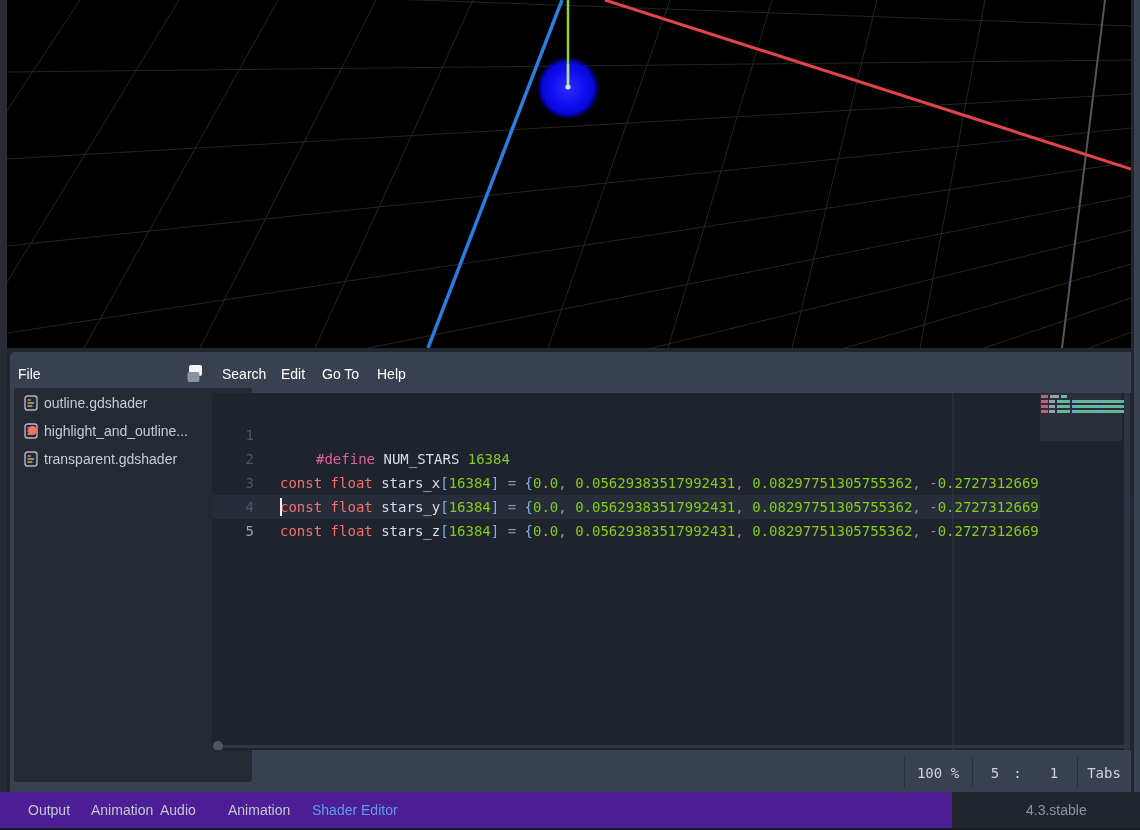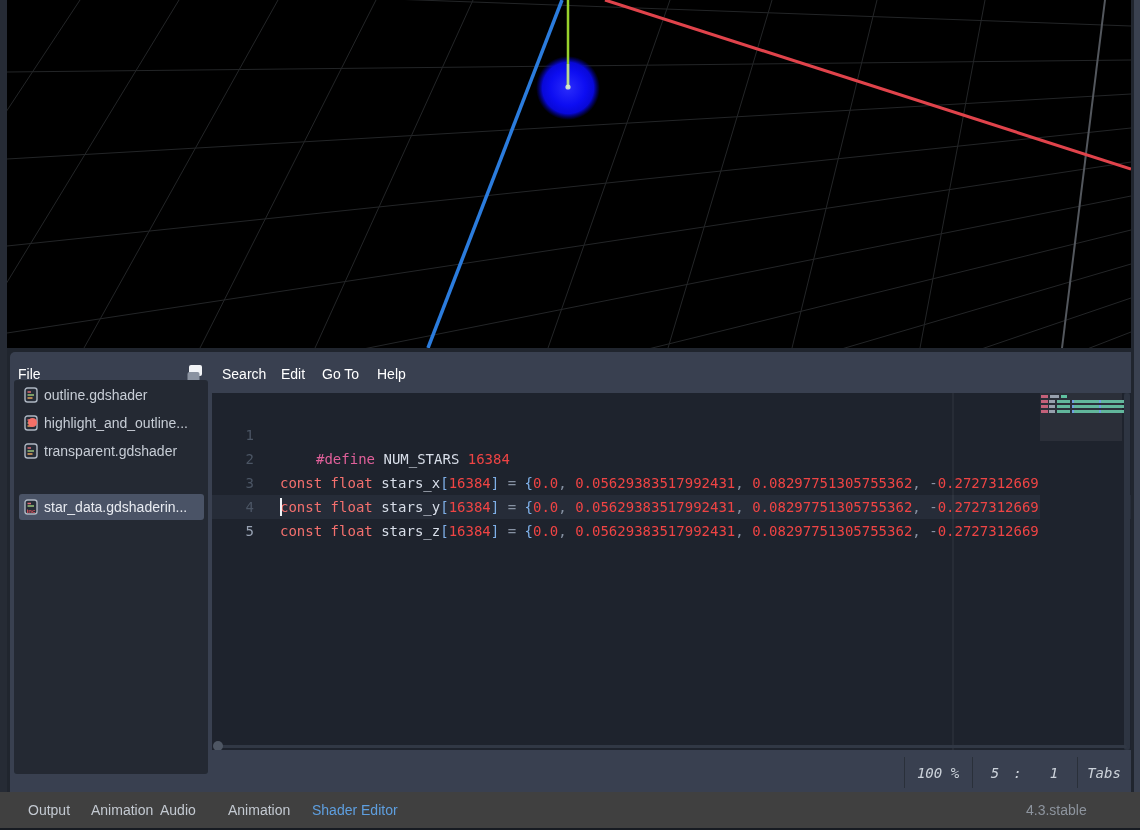--- a/index.html
+++ b/index.html
@@ -24,63 +24,63 @@
   #panel-chrome{left:3px;top:4px;width:1121px;height:440px;background:#394050;border-radius:5px 0 0 0;}
 
   
   #menu-bar{left:10px;top:356px;width:1121px;height:36px;}
   .menu-item{position:absolute;top:0;height:36px;display:flex;align-items:center;
     color:#ffffff;font-size:14px;cursor:default;}
   
   #float-icon{position:absolute;left:177px;top:8px;width:18px;height:20px;}
 
   
-  #sidebar{left:14px;top:380px;width:194px;height:394px;background:#242933;border-radius:3px;}
+  #sidebar{left:14px;top:388px;width:194px;height:394px;background:#242933;border-radius:3px;padding-left:44px;}
   .file-row{position:absolute;left:0;width:194px;height:28px;display:flex;align-items:center;}
   .file-row .hl{position:absolute;left:5px;right:4px;top:1px;bottom:1px;border-radius:3px;}
   .file-row.selected .hl{background:#4a5366;}
   .file-label{position:relative;margin-left:30px;font-size:14px;color:#c7cdd6;white-space:nowrap;
     overflow:hidden;max-width:158px;}
   .file-row.selected .file-label{color:#e8ebf1;}
   .file-ico{position:absolute;left:9px;top:6px;width:16px;height:16px;}
   .unsaved-dot{position:absolute;left:5px;top:3px;width:9px;height:9px;border-radius:50%;
     background:#f47068;}
 
   
   #code-pane{left:212px;top:393px;width:919px;height:357px;background:#1e232d;overflow:hidden;}
   #cur-line{left:0;top:102px;width:919px;height:24px;background:#262c38;}
   .code-row{position:absolute;left:0;width:919px;height:24px;line-height:24px;
     font-family:"DejaVu Sans Mono",monospace;font-size:14px;white-space:pre;}
   .gutter-num{position:absolute;left:0;width:42px;text-align:right;color:#4b5564;}
   .code-row.active .gutter-num{color:#98a2b3;}
   .code-text{position:absolute;left:68px;white-space:pre;}
-  .tk-pp{color:#e0609a;margin-left:36px;}.tk-kw{color:#f4706e;}.tk-num{color:#ef4444;margin-top:48px;}
+  .tk-pp{color:#e0609a;margin-left:36px;}.tk-kw{color:#f4706e;}.tk-num{color:#84cc16;margin-top:48px;}
   .tk-sym{color:#7fb0e8;}.tk-op{color:#8792a3;}.tk-txt{color:#d8dee9;}
   #col-guide{left:740px;top:0;width:2px;height:357px;background:rgba(255,255,255,0.045);}
   #caret{left:68px;top:105px;width:2px;height:18px;background:#eef1f5;}
 
   
   #minimap{left:828px;top:0;width:86px;height:352px;background:#1e232d;}
   #minimap-grabber{left:0;top:0;width:82px;height:48px;background:rgba(255,255,255,0.06);}
   .mm-seg{position:absolute;height:3px;}
 
   
   #v-scrollbar{left:912px;top:0;width:6px;height:357px;background:#232934;}
   #v-thumb{left:0;top:0;width:6px;height:357px;background:#2e3542;border-radius:3px;}
   #h-scrollbar{left:2px;top:352px;width:913px;height:3px;background:#313845;border-radius:2px;}
   #h-thumb{left:1px;top:348px;width:10px;height:10px;border-radius:50%;background:#4e5663;}
 
   
   #status-bar{left:212px;top:753px;width:919px;height:39px;
-    font-family:"DejaVu Sans Mono",monospace;font-size:14px;color:#ccd2da;font-style:italic;}
+    font-family:"DejaVu Sans Mono",monospace;font-size:14px;color:#ccd2da;}
   .sb-sep{position:absolute;top:4px;width:1px;height:31px;background:#2a303a;}
   .sb-cell{position:absolute;top:0;height:39px;display:flex;align-items:center;justify-content:center;}
 
   
-  #bottom-bar{left:0;top:792px;width:1140px;height:36px;background:#404040;font-size:14px;}
+  #bottom-bar{left:0;top:792px;width:952px;height:36px;background:#4c1d95;font-size:14px;}
   .bb-item{position:absolute;top:0;height:36px;display:flex;align-items:center;color:#c3c9d1;}
   .bb-item.active{color:#5e9fe0;}
   #version-label{position:absolute;top:0;height:36px;display:flex;align-items:center;
     left:1026px;color:#8d949e;font-size:14px;}
 </style>
 </head>
 <body>
 
 <div id="viewport" class="abs">
   <svg width="1124" height="348" viewBox="7 0 1124 348">
@@ -189,32 +189,20 @@
     <span class="hl"></span>
     <span class="file-ico">
       <svg width="16" height="16" viewBox="0 0 16 16">
           <rect x="2" y="1" width="12" height="14" rx="2.5" fill="#262c37" stroke="#aeb6c2" stroke-width="1.4"></rect>
           <line x1="4.5" y1="5" x2="8" y2="5" stroke="#e06c75" stroke-width="1.5"></line>
           <line x1="4.5" y1="8" x2="11" y2="8" stroke="#98c379" stroke-width="1.5"></line>
           <line x1="4.5" y1="11" x2="9.5" y2="11" stroke="#e5a15d" stroke-width="1.5"></line>
         </svg>
     </span>
     <span class="file-label">transparent.gdshader</span>
-  </div>
-  <div class="file-row selected" style="top:113px">
-    <span class="hl"></span>
-    <span class="file-ico">
-      <svg width="16" height="16" viewBox="0 0 16 16">
-          <rect x="2" y="1" width="12" height="14" rx="2.5" fill="#262c37" stroke="#aeb6c2" stroke-width="1.4"></rect>
-          <line x1="4.5" y1="4.5" x2="8" y2="4.5" stroke="#e06c75" stroke-width="1.5"></line>
-          <line x1="4.5" y1="7" x2="11" y2="7" stroke="#98c379" stroke-width="1.5"></line>
-          <text x="8" y="13.5" font-size="6" font-weight="bold" fill="#e05561" text-anchor="middle" font-family="Liberation Sans, sans-serif">inc</text>
-        </svg>
-    </span>
-    <span class="file-label">star_data.gdshaderin...</span>
   </div>
 </div>
 
 <div id="code-pane" class="abs">
   <div id="cur-line" class="abs"></div>
   <div id="col-guide" class="abs"></div>
 
   <div class="code-row" style="top:6px">
     <span class="gutter-num">1</span>
     <span class="code-text"><span class="tk-pp">#define</span><span class="tk-txt"> </span><span class="tk-txt">NUM_STARS</span><span class="tk-txt"> </span><span class="tk-num">16384</span></span>

